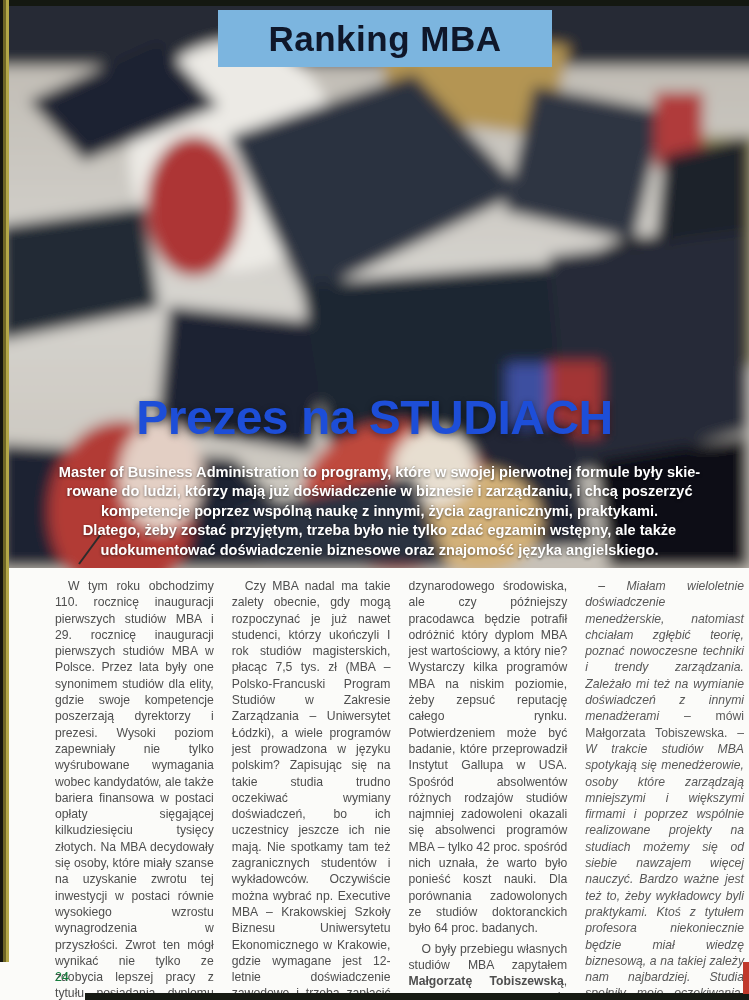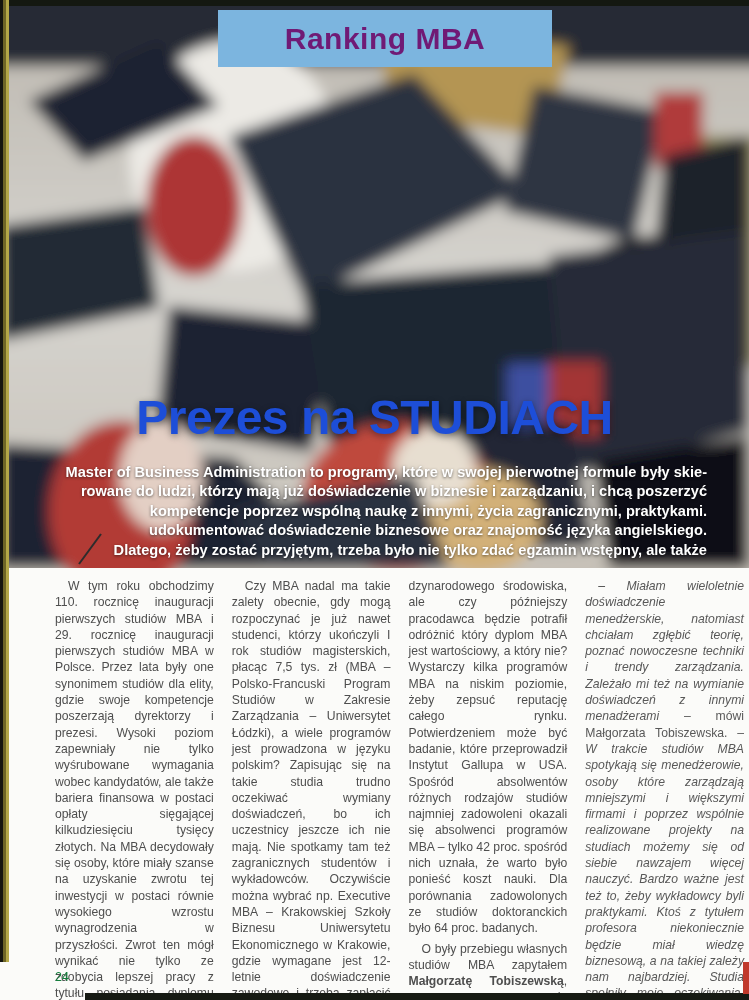--- a/index.html
+++ b/index.html
@@ -12,27 +12,27 @@
     background:linear-gradient(90deg,#15150e 0 3px,#6e6526 3px 6px,#b3a748 6px 9px);}
   .edge-bottom{position:absolute;left:85px;right:0;top:993px;height:7px;background:#161a13;z-index:5;}
   .edge-red{position:absolute;right:0;top:962px;width:6px;height:32px;background:#c0392b;z-index:5;}
 
   
   .photo{position:absolute;left:9px;top:6px;width:740px;height:562px;z-index:1;}
 
   
   .badge{position:absolute;left:218px;top:10px;width:334px;height:57px;z-index:3;
     display:flex;align-items:center;justify-content:center;}
-  .badge span{color:#701a75;font-size:30px;font-weight:bold;letter-spacing:0.5px;}
+  .badge span{color:#0f172a;font-size:35px;font-weight:bold;letter-spacing:0.5px;}
 
   
   .title{position:absolute;left:0;width:100%;top:390px;z-index:3;text-align:center;
     color:#1d4ed8;font-size:48px;font-weight:bold;letter-spacing:-0.5px;
     text-shadow:0 2px 7px rgba(0,0,0,0.4);}
-  .lead{position:absolute;left:52px;right:42px;top:463px;z-index:3;text-align:right;
+  .lead{position:absolute;left:52px;right:42px;top:463px;z-index:3;text-align:center;
     color:#fff;font-size:14.6px;font-weight:bold;line-height:19.4px;
     text-shadow:0 1px 3px rgba(0,0,0,0.55);}
 
   
   .article{position:absolute;left:55px;top:578px;width:689px;display:flex;gap:18px;z-index:2;
     color:#4e4e4e;font-size:12.2px;line-height:16.3px;}
   .col{flex:1;min-width:0;}
   .col p{margin:0;text-align:justify;hyphens:auto;-webkit-hyphens:auto;}
   .col p.indent{text-indent:13px;}
   .col p + p{margin-top:4px;}
@@ -94,22 +94,22 @@
   <div class="badge" style="background:#7cb5df">
     <span>Ranking MBA</span>
   </div>
 
   <div class="title">Prezes na STUDIACH</div>
 
   <div class="lead">
     <div>Master of Business Administration to programy, które w swojej pierwotnej formule były skie-</div>
     <div>rowane do ludzi, którzy mają już doświadczenie w biznesie i zarządzaniu, i chcą poszerzyć</div>
     <div>kompetencje poprzez wspólną naukę z innymi, życia zagranicznymi, praktykami.</div>
+    <div>Dlatego, żeby zostać przyjętym, trzeba było nie tylko zdać egzamin wstępny, ale także</div>
     <div>udokumentować doświadczenie biznesowe oraz znajomość języka angielskiego.</div>
-    <div>Dlatego, żeby zostać przyjętym, trzeba było nie tylko zdać egzamin wstępny, ale także</div>
   </div>
 
   <div class="article">
     <div class="col">
       <p class="indent">W tym roku obchodzimy 110. rocznicę inauguracji pierwszych studiów MBA i 29. rocznicę inauguracji pierwszych studiów MBA w Polsce. Przez lata były one synonimem studiów dla elity, gdzie swoje kompetencje poszerzają dyrektorzy i prezesi. Wysoki poziom zapewniały nie tylko wyśrubowane wymagania wobec kandydatów, ale także bariera finansowa w postaci opłaty sięgającej kilkudziesięciu tysięcy złotych. Na MBA decydowały się osoby, które miały szanse na uzyskanie zwrotu tej inwestycji w postaci równie wysokiego wzrostu wynagrodzenia w przyszłości. Zwrot ten mógł wynikać nie tylko ze zdobycia lepszej pracy z tytułu posiadania dyplomu MBA czy awansu wewnątrz firmy, ale także z kontaktów, jakie można było zdobyć studiując z innymi dyrektorami i prezesami z kraju i zagranicy.</p>
     </div>
     <div class="col">
       <p class="indent">Czy MBA nadal ma takie zalety obecnie, gdy mogą rozpoczynać je już nawet studenci, którzy ukończyli I rok studiów magisterskich, płacąc 7,5 tys. zł (MBA – Polsko-Francuski Program Studiów w Zakresie Zarządzania – Uniwersytet Łódzki), a wiele programów jest prowadzona w języku polskim? Zapisując się na takie studia trudno oczekiwać wymiany doświadczeń, bo ich uczestnicy jeszcze ich nie mają. Nie spotkamy tam też zagranicznych studentów i wykładowców. Oczywiście można wybrać np. Executive MBA – Krakowskiej Szkoły Biznesu Uniwersytetu Ekonomicznego w Krakowie, gdzie wymagane jest 12-letnie doświadczenie zawodowe i trzeba zapłacić 46 tys. zł (wcale nie najdroższe studia MBA w Polsce), żeby mieć dostęp do klasycznego programu tych studiów czyli wiedzy wykładowców, wiedzy uczestników i mię-</p>
     </div>
     <div class="col">

